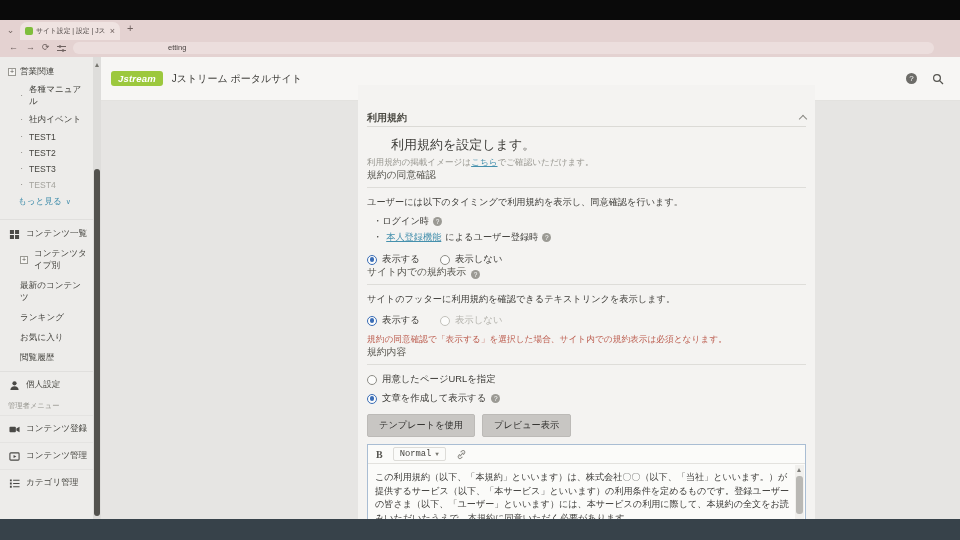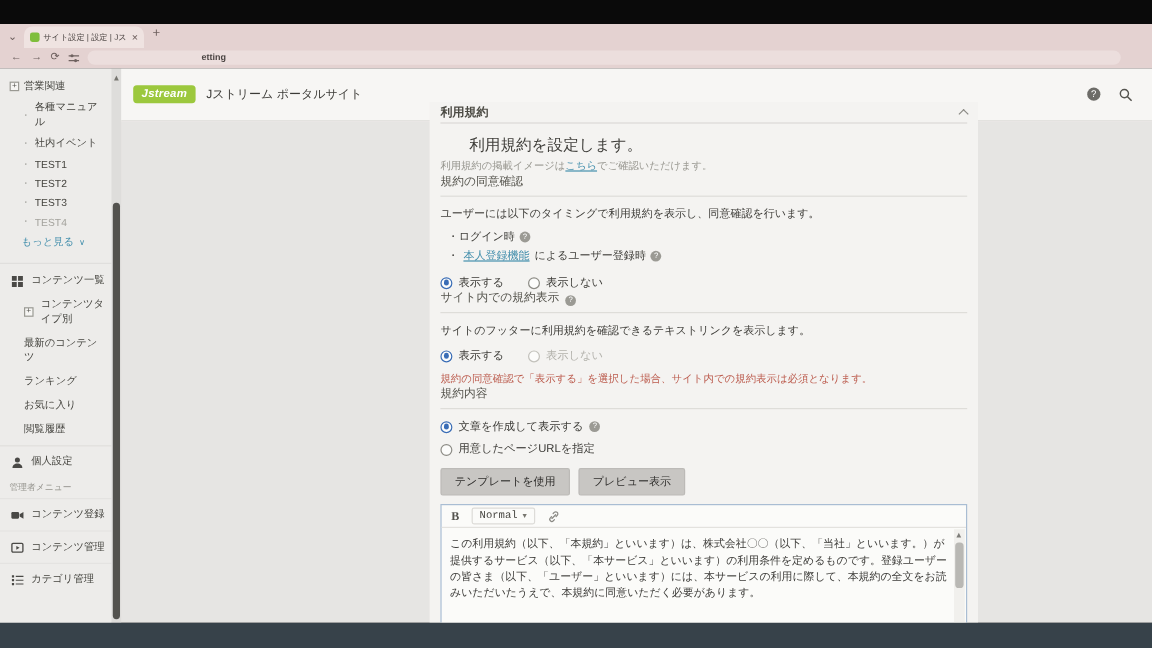--- a/index.html
+++ b/index.html
@@ -13,21 +13,21 @@
   .tab-row { position:relative; height:20px; }
   .menu-btn { position:absolute; left:4px; top:4px; width:13px; height:13px; color:#6f615f; font-size:9px; line-height:12px; text-align:center; }
   .tab { position:absolute; left:20px; top:2px; width:100px; height:18px; background:#efe3e1; border-radius:7px 7px 0 0; display:flex; align-items:center; padding:0 5px; gap:3px; }
   .favicon { width:8px; height:8px; background:#7fbe3c; border-radius:2px; flex:0 0 auto; }
   .tab-title { font-size:6.8px; color:#4a4341; white-space:nowrap; overflow:hidden; flex:1; }
   .tab-close { font-size:9px; color:#6f615f; flex:0 0 auto; }
   .new-tab { position:absolute; left:127px; top:2px; font-size:11px; color:#6f615f; }
   .url-row { position:relative; height:17px; }
   .nav-ic { position:absolute; top:2px; font-size:9px; color:#6f6260; }
   .addr { position:absolute; left:73px; right:26px; top:2px; height:12px; background:#ecdedd; border-radius:6px; }
-  .addr span { display:block; font-size:7.5px; color:#4b4543; line-height:12px; padding-left:95px;font-weight:bold; }
+  .addr span { display:block; font-size:7.5px; color:#4b4543; line-height:12px; padding-left:95px; }
   .tune-ic { position:absolute; left:57px; top:4px; }
 
   
   .page { position:absolute; top:57px; left:0; width:960px; height:462px; background:#e6e5e3; overflow:hidden; }
 
   
   .sidebar { position:absolute; left:0; top:0; width:93px; height:516px; background:#edecea; font-size:8.6px; color:#45443f; }
   .sb-scroll { position:absolute; left:93px; top:0; width:8px; height:462px; background:#dedddb; }
   .sb-up { position:absolute; top:6px; left:1.5px; width:0; height:0; border-left:2.5px solid transparent; border-right:2.5px solid transparent; border-bottom:4px solid #76756f; }
   .sb-thumb { position:absolute; top:112px; bottom:3px; left:1px; width:6px; background:#53524e; border-radius:3px; }
@@ -52,21 +52,21 @@
   
   .main { position:absolute; left:101px; top:0; right:0; height:462px; }
   .app-header { position:absolute; top:0; left:0; right:0; height:44px; background:#f7f6f4; border-bottom:1px solid #e3e2df; display:flex; align-items:center; padding:0 16px 0 10px; }
   .logo { background:#9cc83d; color:#fff; font-style:italic; font-weight:bold; font-size:9.5px; padding:2px 7px; border-radius:3px; letter-spacing:.2px; }
   .app-title { font-size:10px; color:#3c3b37; margin-left:9px; }
   .header-right { margin-left:auto; display:flex; align-items:center; gap:15px; }
   .help-circle { width:11px; height:11px; background:#6d6c68; color:#fff; border-radius:50%; font-size:8px; text-align:center; line-height:11px; }
 
   .content { position:absolute; top:28px; left:0; right:0; bottom:0; }
   .card { position:absolute; left:257px; top:0; width:457px; bottom:0; background:#f4f3f1; padding:0 9px; overflow:hidden; }
-  .card-header { display:flex; justify-content:space-between; align-items:center; height:18px; border-bottom:1px solid #dbdad6; }
+  .card-header { display:flex; justify-content:space-between; align-items:center; height:18px; border-bottom:1px solid #dbdad6;margin-top:24px; }
   .card-header .t { font-size:10px; font-weight:bold; color:#4c4b44; }
   .chev-up { width:6px; height:6px; border-left:1.4px solid #8a8984; border-top:1.4px solid #8a8984; transform:rotate(45deg); margin-top:3px; }
 
   .intro { margin-top:9px; font-size:13px; color:#3e3d39;margin-left:24px; }
   .intro-sub { margin-top:3px; font-size:8.6px; color:#97968f; }
   a.lnk { color:#4590ad; text-decoration:underline; cursor:pointer; }
   .sub-head { padding-bottom:5px; border-bottom:1px solid #deddd9; font-size:9.8px; color:#55544d; display:flex; align-items:flex-end; gap:5px; }
   .desc { margin-top:8px; font-size:9.2px; color:#3e3d39; }
   .bullets { margin-top:4px; font-size:9.2px; color:#3e3d39; }
   .bullets div { padding:1.5px 0 1.5px 6px; display:flex; align-items:center; gap:4px; }
@@ -305,28 +305,28 @@
                 <span class="rdot"></span>
                 <span>表示しない</span>
               </label>
           </div>
           <p class="note-red">規約の同意確認で「表示する」を選択した場合、サイト内での規約表示は必須となります。</p>
 
           <div class="sub-head">
               <span>規約内容</span>
             </div>
           <div class="radio-col">
+            <label class="radio">
+                <span class="rdot"></span>
+                <span>用意したページURLを指定</span>
+              </label>
             <label class="radio checked">
                 <span class="rdot"></span>
                 <span>文章を作成して表示する</span>
                 <span class="help">?</span>
-              </label>
-            <label class="radio">
-                <span class="rdot"></span>
-                <span>用意したページURLを指定</span>
               </label>
           </div>
 
           <div class="btn-row">
             <button class="gbtn">テンプレートを使用</button>
             <button class="gbtn">プレビュー表示</button>
           </div>
 
           <div class="editor">
             <div class="ed-toolbar">

